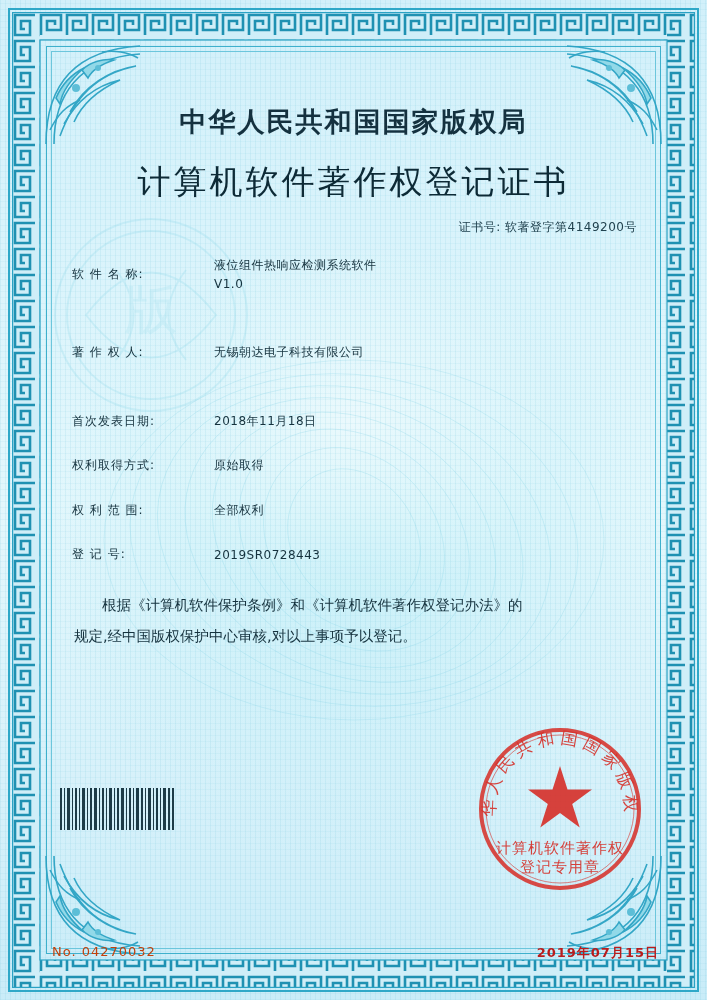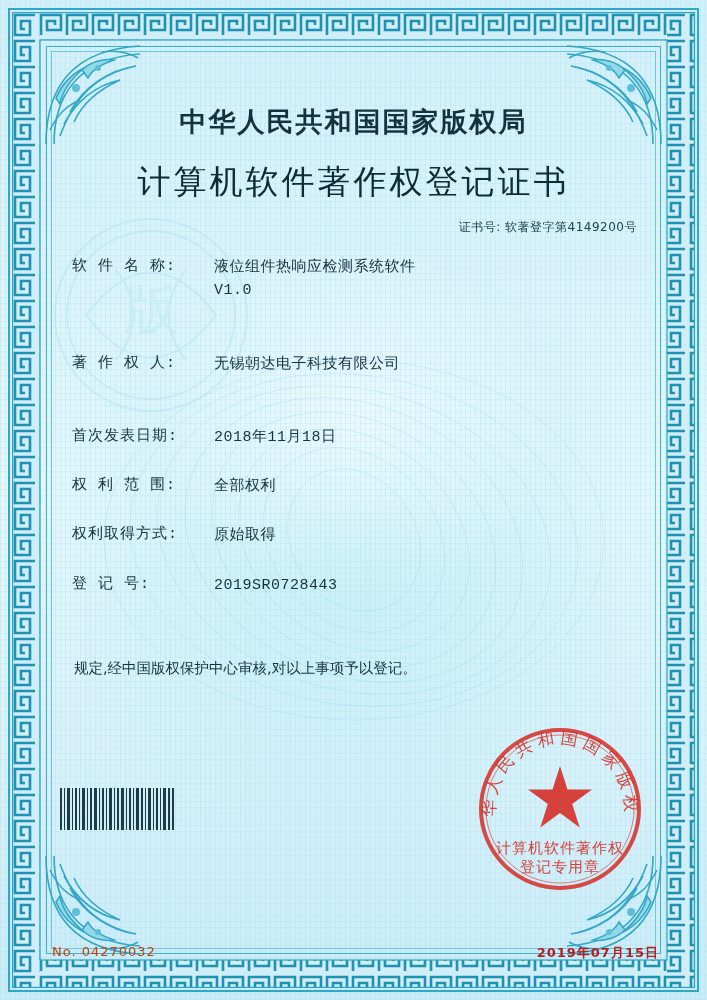--- a/index.html
+++ b/index.html
@@ -128,25 +128,24 @@
     padding-right: 10px;
     letter-spacing: 0.5px;
   }
 
   .fields {
     margin-top: 20px;
     padding-left: 12px;
   }
   .field-row {
     display: flex;
-    align-items: flex-start;
+    align-items: center;
     margin-bottom: 26px;
-    font-size: 15px;
+    font-size: 12px;
     color: #15323e;
-    font-family: Liberation Mono, monospace;
   }
   .field-label {
     width: 142px;
     flex: none;
     letter-spacing: 1px;
     white-space: nowrap;
   }
   .field-value {
     flex: 1;
     letter-spacing: 0.5px;
@@ -366,38 +365,38 @@
 
       <div class="gap-big"></div>
 
 
       <div class="field-row">
         <div class="field-label">首次发表日期:</div>
         <div class="field-value">2018年11月18日</div>
       </div>
 
       <div class="field-row">
+        <div class="field-label">权利取得方式:</div>
+        <div class="field-value">原始取得</div>
+      </div>
+
+      <div class="field-row">
         <div class="field-label">权 利 范 围:</div>
         <div class="field-value">全部权利</div>
       </div>
 
       <div class="field-row">
-        <div class="field-label">权利取得方式:</div>
-        <div class="field-value">原始取得</div>
-      </div>
-
-      <div class="field-row">
         <div class="field-label">登 记 号:</div>
         <div class="field-value">2019SR0728443</div>
       </div>
 
     </div>
 
     <div class="para">
-      <span class="indent"></span><br>
+      <span class="indent"></span><span>根据《计算机软件保护条例》和《计算机软件著作权登记办法》的</span><br>
       <span>规定,经中国版权保护中心审核,对以上事项予以登记。</span>
     </div>
 
   </div>
 
   <div class="barcode">
     <svg viewBox="0 0 118 42" xmlns="http://www.w3.org/2000/svg">
       <rect width="118" height="42" fill="rgba(255,255,255,0)"></rect>
       <g fill="#1d3b47">
         <rect x="2" y="0" width="2" height="42"></rect>

